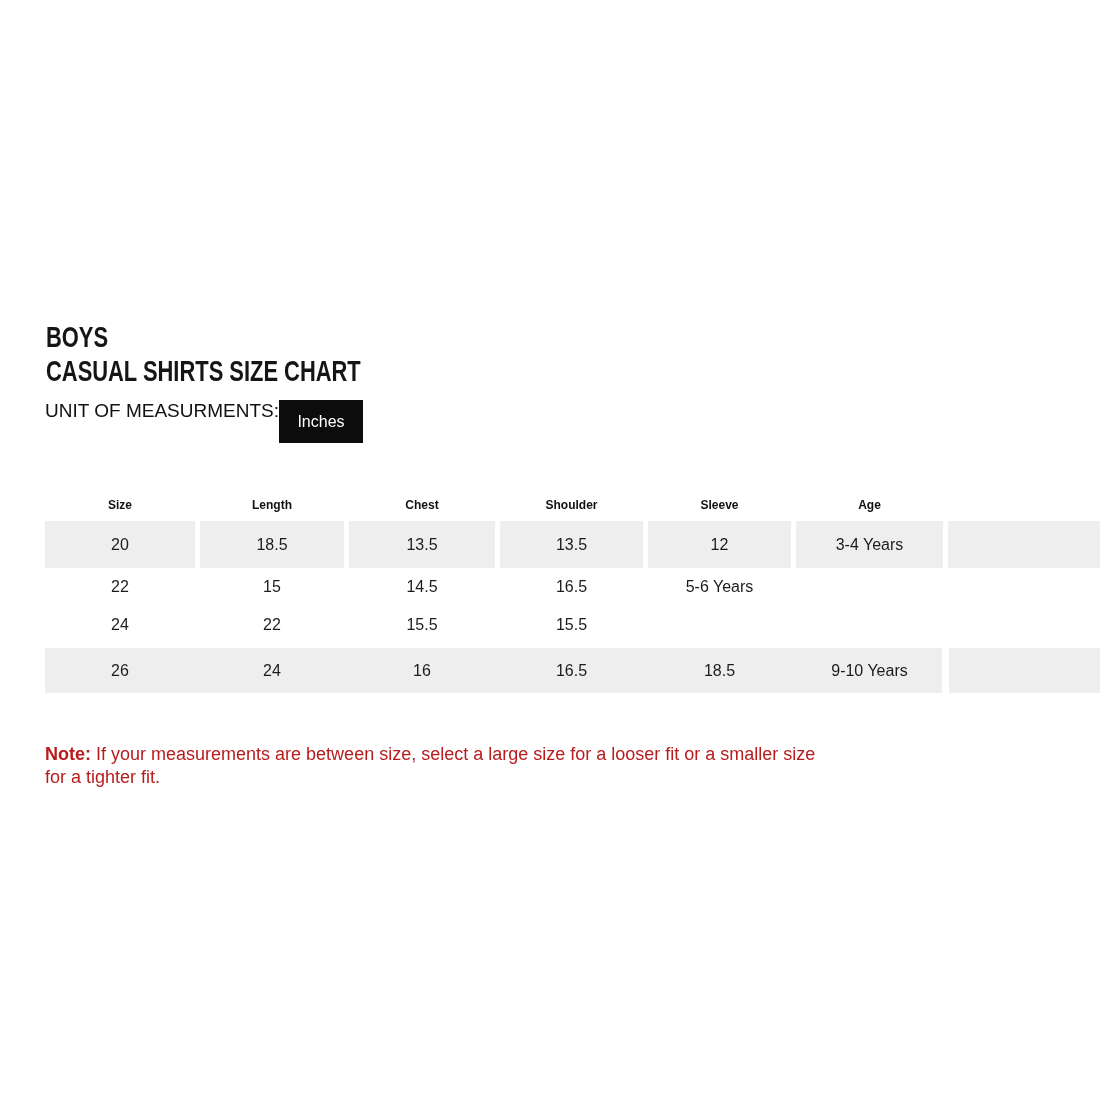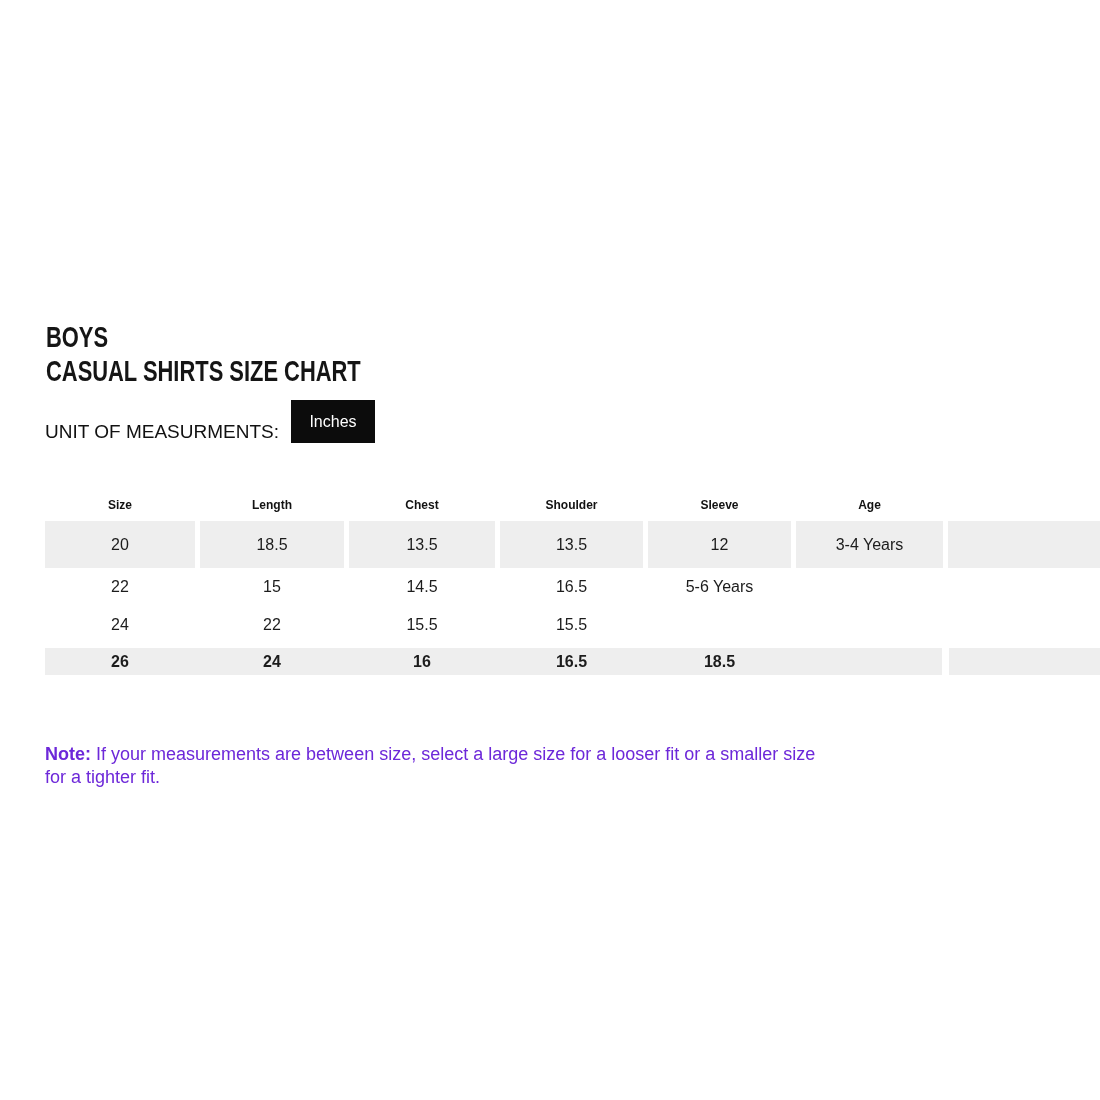--- a/index.html
+++ b/index.html
@@ -8,51 +8,51 @@
 
   
   .title-block { position: absolute; left: 46px; top: 320px; }
   .title-line {
     font-weight: bold; font-size: 30px; line-height: 34px; color: #151515;
     transform: scaleX(0.73); transform-origin: 0 50%; white-space: nowrap;
     letter-spacing: 0px;
   }
 
   
-  .unit-row { position: absolute; left: 45px; top: 400px; height: 43px; display: flex; align-items: flex-end; }
+  .unit-row { position: absolute; left: 45px; top: 400px; height: 43px; display: flex; align-items: flex-start; }
   .unit-label { font-size: 19px; color: #111111; }
   .unit-button {
-    margin-left: 12px; width: 84px; height: 43px; background: #0c0c0c; color: #ffffff;
+    margin-left: 0; width: 84px; height: 43px; background: #0c0c0c; color: #ffffff;
     display: flex; align-items: center; justify-content: center; font-size: 16px;
     border: none; cursor: pointer; font-family: "Liberation Sans", sans-serif;
   }
 
   
   .size-table { position: absolute; left: 45px; top: 488px; right: 0; }
   .t-row {
     display: grid;
     grid-template-columns: 150px 144px 146px 143px 143px 147px minmax(0,1fr);
     column-gap: 5px;
     align-items: center;
   }
   .t-cell { text-align: center; font-size: 16px; color: #1c1c1c; height: 100%;
             display: flex; align-items: center; justify-content: center; }
   .t-head { height: 33px; }
   .t-head .t-cell { font-weight: bold; font-size: 12px; color: #121212; }
   .row-1 { height: 47px; }
   .row-1 .t-cell { background: #eeeeee; }
   .row-2, .row-3 { height: 38px; }
   .row-spacer { height: 4px; }
-  .row-4 { height: 27px; position: relative; font-weight: bold; }
+  .row-4 { height: 45px; position: relative; }
   .row-4::before { content: ""; position: absolute; left: 0; top: 0; bottom: 0; width: 897px; background: #eeeeee; }
   .row-4::after  { content: ""; position: absolute; left: 904px; top: 0; bottom: 0; right: 0; background: #eeeeee; }
   .row-4 .t-cell { position: relative; z-index: 1; }
 
   
-  .note-block { position: absolute; left: 45px; top: 743px; width: 930px; font-size: 18px; line-height: 23px; color: #6d28d9; }
+  .note-block { position: absolute; left: 45px; top: 743px; width: 930px; font-size: 18px; line-height: 23px; color: #b91c1c; }
   .note-label { font-weight: bold; }
   .note-line2 { display: block; }
 </style>
 </head>
 <body>
 
 <div class="title-block">
   <div class="title-line">BOYS</div>
   <div class="title-line">CASUAL SHIRTS SIZE CHART</div>
 </div>
@@ -101,20 +101,21 @@
   </div>
 
   <div class="row-spacer"></div>
 
   <div class="t-row row-4">
     <div class="t-cell">26</div>
     <div class="t-cell">24</div>
     <div class="t-cell">16</div>
     <div class="t-cell">16.5</div>
     <div class="t-cell">18.5</div>
+    <div class="t-cell">9-10 Years</div>
     <div class="t-cell"></div>
   </div>
 </div>
 
 <p class="note-block">
   <span class="note-label">Note:</span>
   <span>If your measurements are between size, select a large size for a looser fit or a smaller size</span>
   <span class="note-line2">for a tighter fit.</span>
 </p>
 

